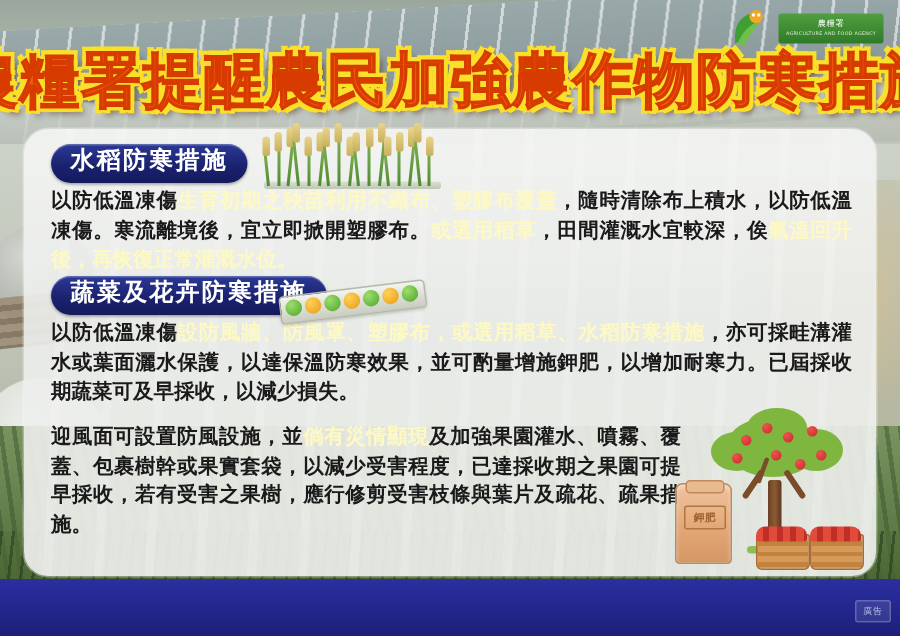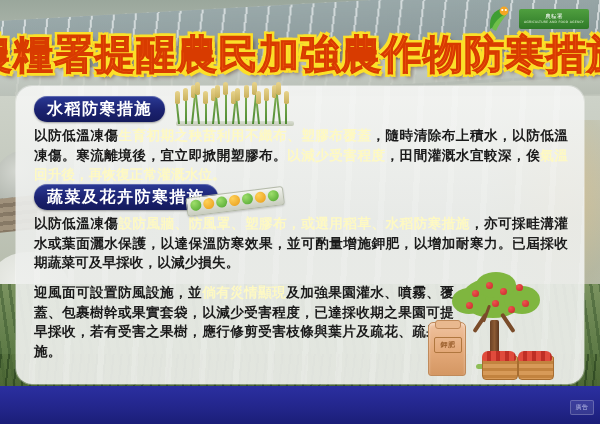--- a/index.html
+++ b/index.html
@@ -111,21 +111,21 @@
   .logo-text{
     width:70px;height:20px;border-radius:2px;
     background:linear-gradient(180deg,#4f9f3f 0%,#2f7a28 100%);
     display:flex;flex-direction:column;align-items:center;justify-content:center;
     overflow:hidden;
   }
   .logo-cn{font-size:5.5px;color:#fff;letter-spacing:.4px;line-height:7px;white-space:nowrap;}
   .logo-en{font-size:3.2px;color:#dff0d4;letter-spacing:.2px;line-height:5px;white-space:nowrap;}
 
   
-  .section{position:absolute;z-index:4;}
+  .section{position:absolute;z-index:4;font-family:Liberation Mono, monospace;}
   .sec-head{
     display:inline-block;
     background:linear-gradient(180deg,#2b3a96 0%,#1b2270 55%,#141a5c 100%);
     color:#fff;border-radius:13px;
     padding:3px 13px 4px;
     font-size:16px;font-weight:700;line-height:19px;letter-spacing:1.5px;
     box-shadow:0 1px 2px rgba(0,0,0,.35), inset 0 1px 0 rgba(255,255,255,.25);
     white-space:nowrap;
   }
   .sec-body{
@@ -155,21 +155,21 @@
   #ill-tray{left:186px;top:186px;width:96px;height:28px;transform:rotate(-7deg);}
   .tray-box{position:absolute;left:0;top:6px;width:96px;height:17px;border-radius:3px;
     background:linear-gradient(180deg,#f3f4ef 0%,#c9cdbf 100%);
     border:1px solid #b3b9a8;
     box-shadow:0 1px 2px rgba(0,0,0,.18);}
   .cell{position:absolute;top:9px;width:11px;height:11px;border-radius:50%;}
   .cell.g{background:radial-gradient(circle at 35% 30%,#9ede6b,#4ca32c);}
   .cell.o{background:radial-gradient(circle at 35% 30%,#ffd158,#e79a16);}
 
   
-  #ill-tree{right:22px;top:276px;width:150px;height:106px;font-family:Liberation Mono, monospace;}
+  #ill-tree{right:0;top:276px;width:150px;height:106px;font-family:Liberation Mono, monospace;}
   .canopy{position:absolute;border-radius:50%;background:#7fb63f;}
   .trunk{position:absolute;left:62px;top:44px;width:9px;height:46px;
     background:linear-gradient(90deg,#6b4226 0%,#8c5a33 50%,#5d3820 100%);border-radius:2px;}
   .branch{position:absolute;background:#7a4c2a;border-radius:2px;transform-origin:bottom center;}
   .apple{position:absolute;width:7px;height:7px;border-radius:50%;
     background:radial-gradient(circle at 32% 30%,#ef5350,#c62828);}
   .tree-ground{position:absolute;left:48px;top:88px;width:38px;height:5px;border-radius:3px;background:#7fb63f;opacity:.85;}
   .basket{position:absolute;bottom:2px;width:34px;height:22px;
     background:repeating-linear-gradient(180deg,#d79a58 0 4px,#c2833f 4px 7px);
     border-radius:2px 2px 4px 4px;border:1px solid #a76d30;}
@@ -246,21 +246,21 @@
   <div class="title-wrap">
     <div class="title">農糧署提醒農民加強農作物防寒措施</div>
   </div>
 
   <div class="panel">
     <div class="panel-streak"></div>
   </div>
 
   <div class="section" id="sec-rice">
     <div class="sec-head">水稻防寒措施</div>
-    <div class="sec-body"><span>以防低溫凍傷</span><span class="hl">生育初期之秧苗利用不織布、塑膠布覆蓋</span><span>，隨時清除布上積水，以防低溫凍傷。寒流離境後，宜立即掀開塑膠布。</span><span class="hl">以減少受害程度</span><span>，田間灌溉水宜較深，俟</span><span class="hl">氣溫回升後，再恢復正常灌溉水位。</span></div>
+    <div class="sec-body"><span>以防低溫凍傷</span><span class="hl">生育初期之秧苗利用不織布、塑膠布覆蓋</span><span>，隨時清除布上積水，以防低溫凍傷。寒流離境後，宜立即掀開塑膠布。</span><span class="hl">或選用稻草</span><span>，田間灌溉水宜較深，俟</span><span class="hl">氣溫回升後，再恢復正常灌溉水位。</span></div>
   </div>
 
   <div class="section" id="sec-veg">
     <div class="sec-head">蔬菜及花卉防寒措施</div>
     <div class="sec-body"><span>以防低溫凍傷</span><span class="hl">設防風牆、防風罩、塑膠布，或選用稻草、水稻防寒措施</span><span>，亦可採畦溝灌水或葉面灑水保護，以達保溫防寒效果，並可酌量增施鉀肥，以增加耐寒力。已屆採收期蔬菜可及早採收，以減少損失。</span></div>
   </div>
 
   <div class="section" id="sec-fruit">
     <div class="sec-body"><span>迎風面可設置防風設施，並</span><span class="hl">倘有災情顯現</span><span>及加強果園灌水、噴霧、覆蓋、包裹樹幹或果實套袋，以減少受害程度，已達採收期之果園可提早採收，若有受害之果樹，應行修剪受害枝條與葉片及疏花、疏果措施。</span></div>
   </div>

